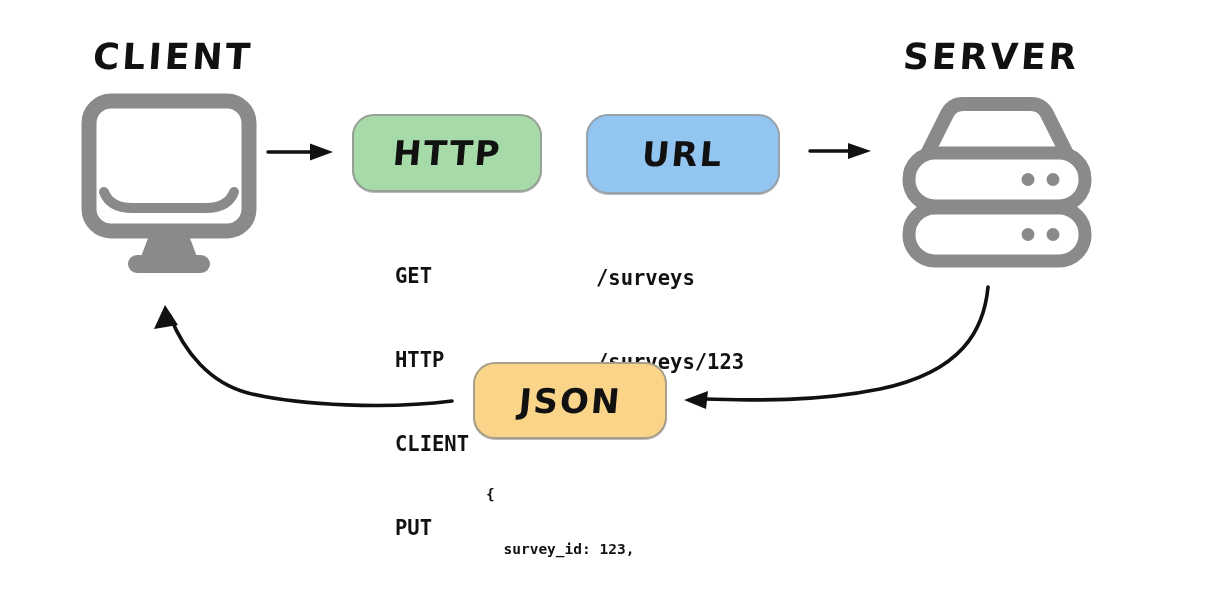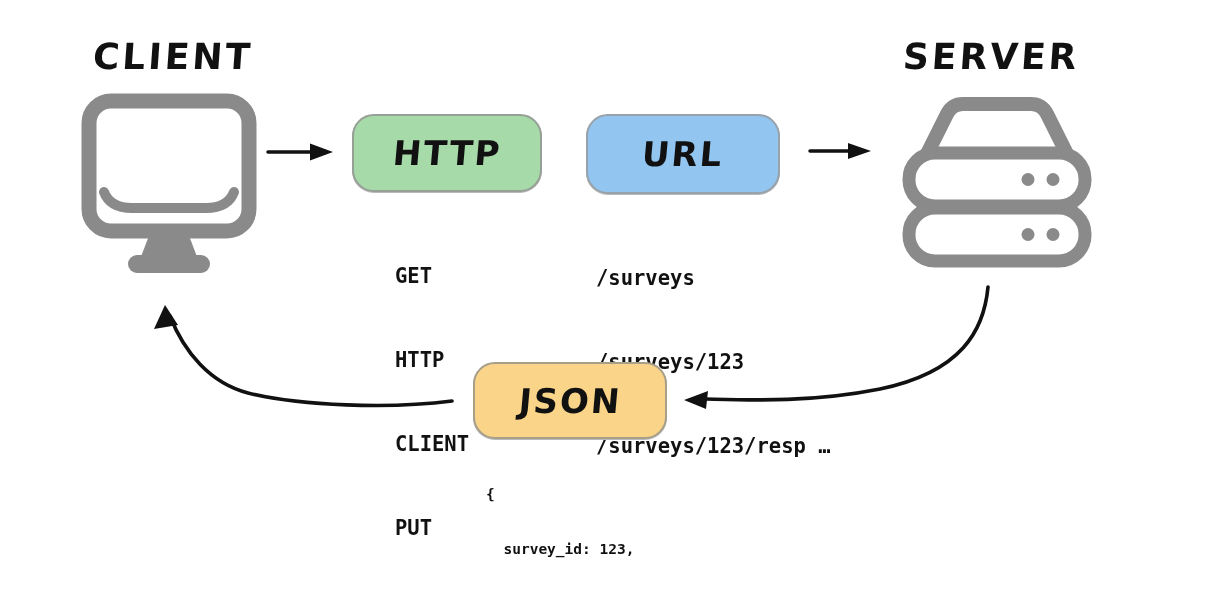--- a/index.html
+++ b/index.html
@@ -68,21 +68,20 @@
     <div>CLIENT</div>
     <div>PUT</div>
   </div>
 
   <div class="box url-box" style="background: rgb(146, 197, 240);">
     <span>URL</span>
   </div>
   <div class="mono-list urls-list">
     <div>/surveys</div>
     <div>/surveys/123</div>
-    <div>/surveys/123/resp …</div>
   </div>
 
   <div class="node-label server-label">SERVER</div>
 
   <svg class="icon server-icon" viewBox="0 0 190 185">
     <path d="M21 72 L45 24 Q50 14 61 14 H129 Q140 14 145 24 L169 72" fill="#ffffff" stroke="#8a8a8a" stroke-width="14" stroke-linejoin="round" stroke-linecap="round"></path>
     <rect x="7" y="63" width="176" height="53" rx="26" fill="#ffffff" stroke="#8a8a8a" stroke-width="13"></rect>
     <rect x="7" y="118" width="176" height="53" rx="26" fill="#ffffff" stroke="#8a8a8a" stroke-width="13"></rect>
     <circle cx="126" cy="89.5" r="6.5" fill="#8a8a8a"></circle>
     <circle cx="151" cy="89.5" r="6.5" fill="#8a8a8a"></circle>

